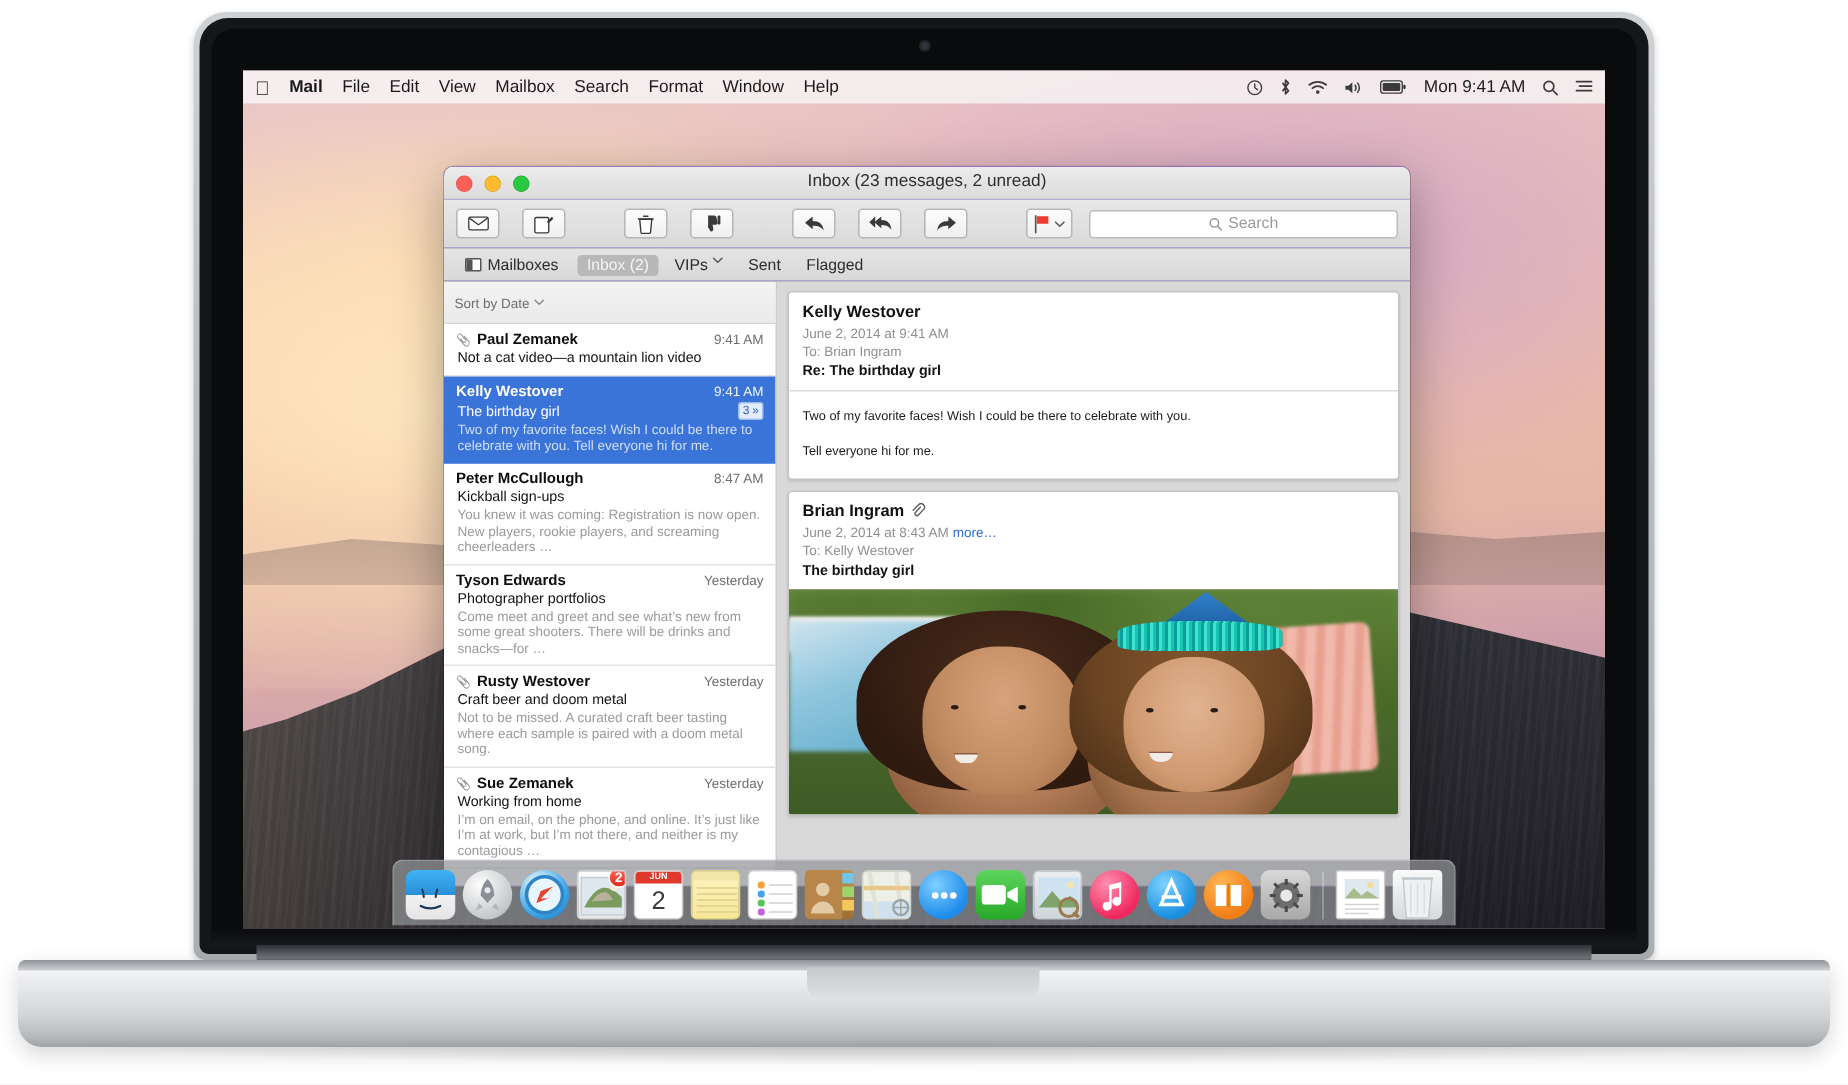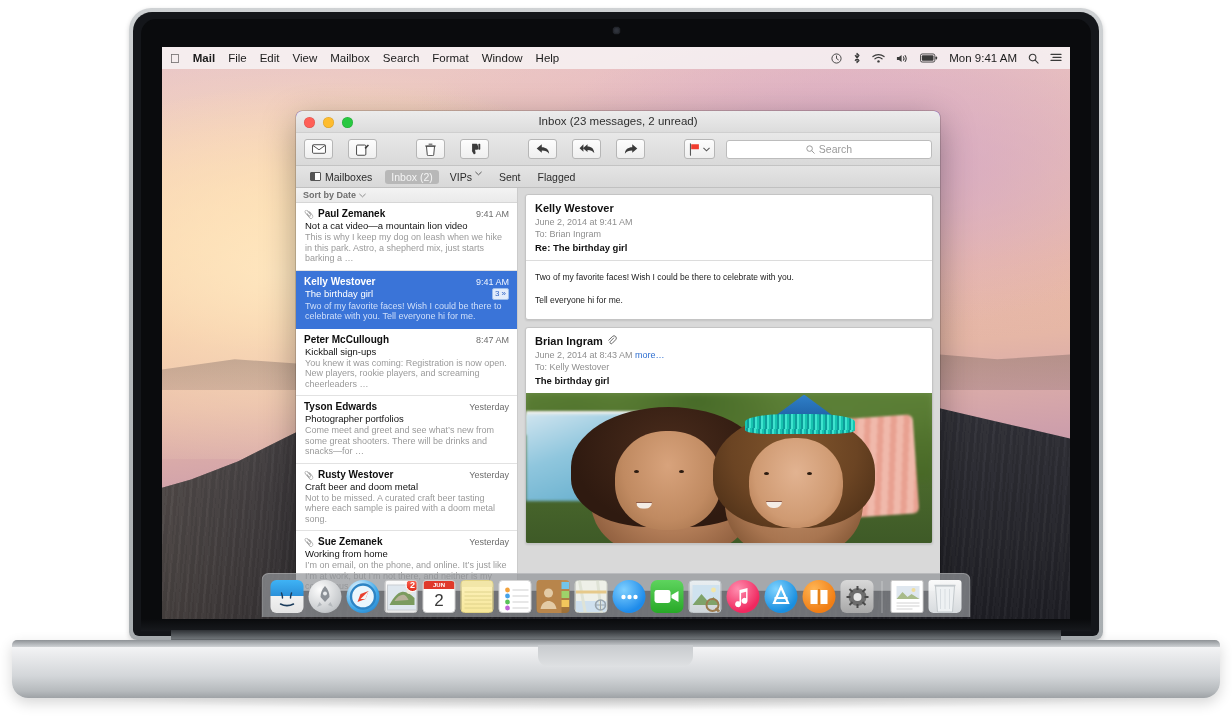--- a/index.html
+++ b/index.html
@@ -189,24 +189,24 @@
   }
 
   .content { flex: 1; display: flex; min-height: 0; }
 
   
   .msglist {
     width: 222px; flex: none; background: #fff; border-right: 0.5px solid #cbcbcb;
     display: flex; flex-direction: column; min-height: 0;
   }
   .sortbar {
-    height: 15px; flex: none; display: flex; align-items: center; padding: 0 7px;
+    height: 28px; flex: none; display: flex; align-items: center; padding: 0 7px;
     background: linear-gradient(180deg,#f3f3f3,#eaeaea);
     border-bottom: 0.5px solid #d6d6d6;
-    font-size: 9px; color: #6e6e6e; font-weight: bold;
+    font-size: 9px; color: #6e6e6e;
   }
   .msgs { flex: 1; overflow: hidden; }
   .msg {
     padding: 5px 8px 6px 8px; border-bottom: 0.5px solid #e2e2e2;
     cursor: default;
   }
   .msg.selected { background: #3a74d8; border-bottom-color: #3a74d8; }
   .msg-row1 { display: flex; align-items: baseline; gap: 4px; }
   .msg-clip { font-size: 8.5px; color: #555; transform: rotate(-35deg); display: inline-block; }
   .msg-from { font-size: 10px; font-weight: bold; color: #0d0d0d; }
@@ -544,21 +544,20 @@
           <div class="msgs" id="msgs">
               <div class="msg">
                 <div class="msg-row1">
                   <span class="msg-clip" style="font-size: 8px; transform: none; filter: grayscale(1);">📎</span>
                   <span class="msg-from">Paul Zemanek</span>
                   <span class="msg-date">9:41 AM</span>
                 </div>
                 <div class="msg-subj">
                   <span>Not a cat video—a mountain lion video</span>
                 </div>
-                <div class="msg-prev">This is why I keep my dog on leash when we hike in this park. Astro, a shepherd mix, just starts barking a …</div>
               </div>
               <div class="msg selected">
                 <div class="msg-row1">
                   <span class="msg-from">Kelly Westover</span>
                   <span class="msg-date">9:41 AM</span>
                 </div>
                 <div class="msg-subj">
                   <span>The birthday girl</span>
                   <span class="thread-badge">
                     <span>3</span>

